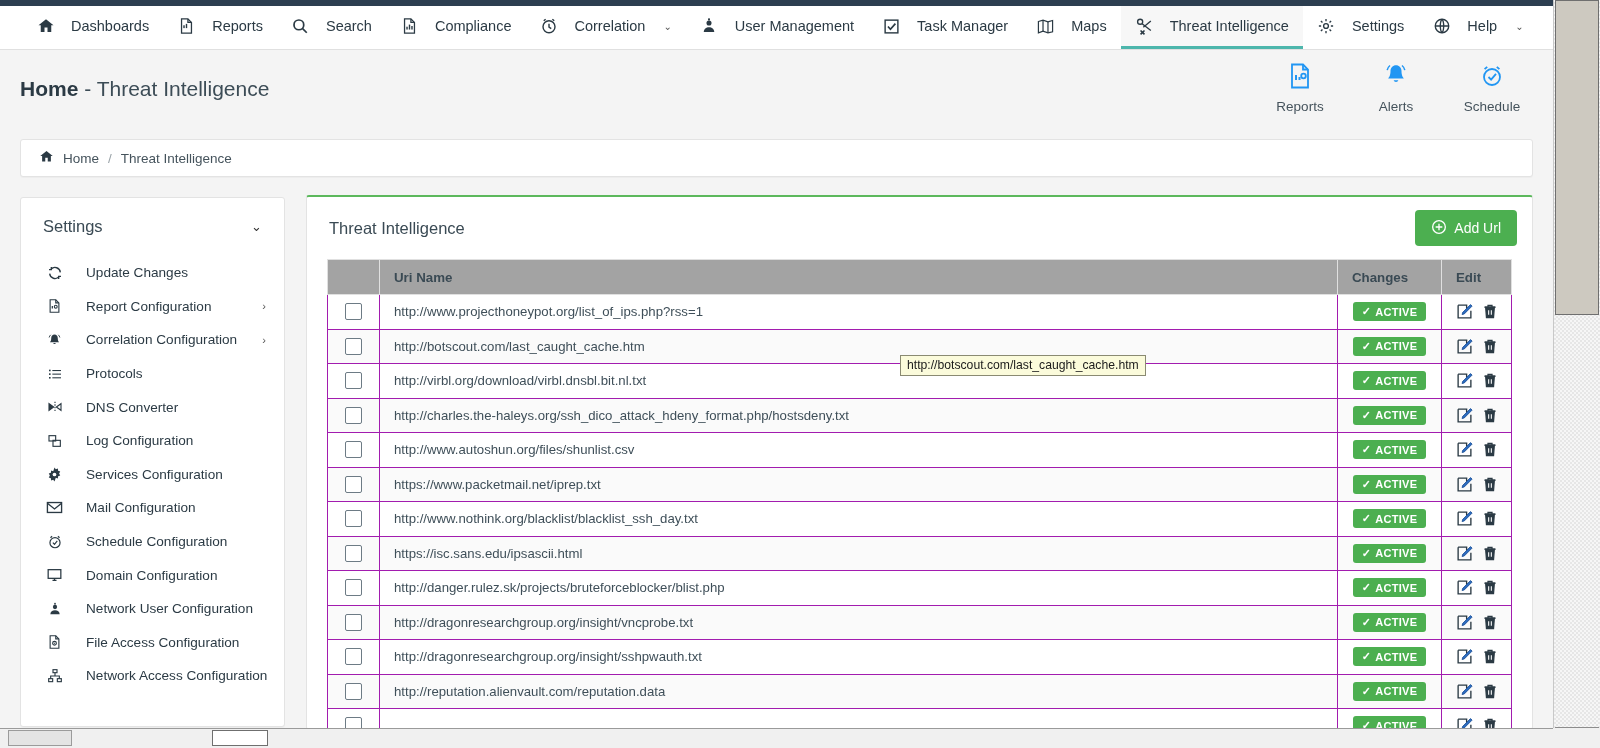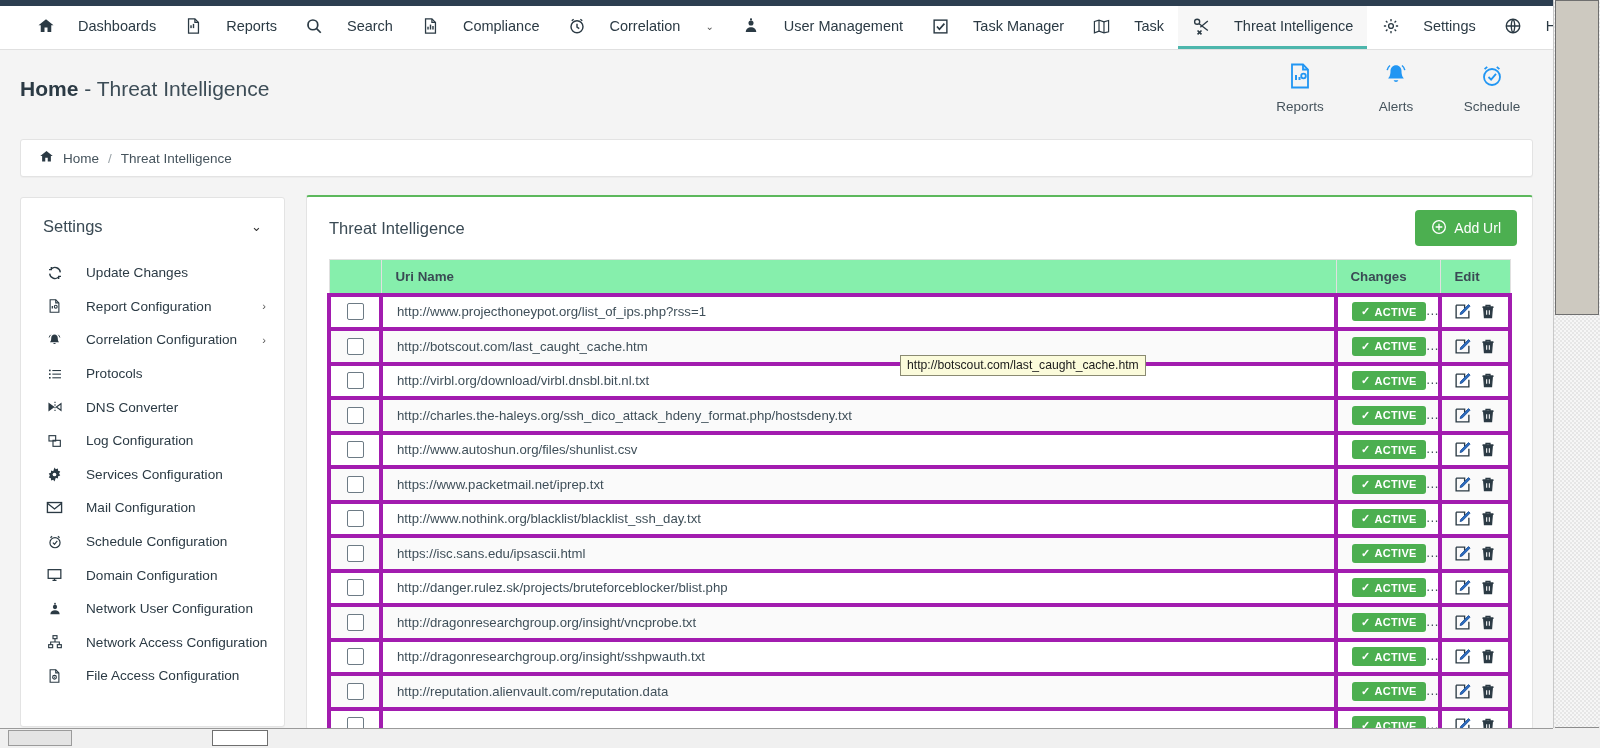--- a/index.html
+++ b/index.html
@@ -29,21 +29,21 @@
   .navbar {
     position: absolute; top: 6px; left: 0;
     width: 1553px; height: 44px;
     background: #ffffff;
     border-bottom: 1px solid #e0e0e0;
     display: flex; align-items: stretch;
   }
   .nav-left { display: flex; align-items: stretch; padding-left: 22px; }
   .nav-right { display: flex; align-items: stretch; margin-left: auto; padding-right: 28px; }
   .nav-item {
-    display: flex; align-items: center; gap: 23px;
+    display: flex; align-items: center; gap: 16px;
     padding: 0 14px;
     font-size: 14.5px;
     color: #2b3a44;
     white-space: nowrap;
     cursor: pointer;
     border-bottom: 3px solid transparent;
     text-decoration: none;
   }
   .nav-item.active {
     background: #f7f7f7;
@@ -149,28 +149,28 @@
     border: none; border-radius: 4px;
     font-size: 14px; font-family: inherit;
     display: flex; align-items: center; gap: 7px;
     cursor: pointer;
   }
 
   
   .tbl-wrap { padding: 0 20px; }
   table.ti { width: 100%; border-collapse: collapse; table-layout: fixed; }
   table.ti th {
-    background: #86efac;
+    background: #a3a3a3;
     border: 1px solid #e0e0e0;
     font-size: 13.3px; font-weight: bold; color: #3a4a54;
     text-align: left;
     height: 35px; padding: 0 14px;
   }
   table.ti td {
-    border: 4px solid #a21caf;
+    border: 1px solid #a21caf;
     height: 34.5px; padding: 0 14px;
     font-size: 13.2px; color: #3f4f59;
     overflow: hidden; white-space: nowrap; text-overflow: ellipsis;
   }
   table.ti tr.odd td { background: #ffffff; }
   table.ti tr.even td { background: #fafafa; }
   .col-cb { width: 52px; }
   .col-status { width: 104px; }
   .col-edit { width: 70px; }
   td.c-cb, th.c-cb { text-align: center; padding: 0; }
@@ -345,21 +345,21 @@
         <span>Task Manager</span>
       </a>
 
       <a class="nav-item">
         <span class="ic">
           <svg width="19" height="17" viewBox="0 0 24 24" fill="none" stroke="#2b3a44" stroke-width="1.7">
               <path d="M2 5l6.5-2 7 2.5L22 3.5v16L15.5 21l-7-2.5L2 21z"></path>
               <path d="M8.5 3v15.5M15.5 5.5V21"></path>
             </svg>
         </span>
-        <span>Task</span>
+        <span>Maps</span>
       </a>
 
       <a class="nav-item active">
         <span class="ic">
           <svg width="19" height="19" viewBox="0 0 24 24" fill="none" stroke="#2b3a44" stroke-width="1.7">
               <circle cx="6.5" cy="6" r="3.2"></circle>
               <path d="M9 8.5L20 17"></path>
               <path d="M20 5L10.5 13"></path>
               <path d="M7 17l5 5M12 17l-5 5" stroke-width="2"></path>
             </svg>
@@ -573,40 +573,40 @@
               <circle cx="12" cy="9" r="3.2"></circle>
               <path d="M5 20c0-3.8 3.2-6 7-6s7 2.2 7 6z"></path>
               <rect x="10.8" y="2.5" width="2.4" height="3" rx="1"></rect>
             </svg>
         </span>
         <span>Network User Configuration</span>
       </div>
 
       <div class="sb-item">
         <span class="sic">
+          <svg width="15" height="16" viewBox="0 0 24 24" fill="none" stroke="#2b3a44" stroke-width="1.8">
+              <path d="M5 2h9l5 5v15H5z"></path>
+              <path d="M14 2v5h5"></path>
+              <circle cx="12" cy="14" r="3"></circle>
+              <path d="M12 13.2v1.6"></path>
+            </svg>
+        </span>
+        <span>File Access Configuration</span>
+      </div>
+
+      <div class="sb-item">
+        <span class="sic">
           <svg width="16" height="16" viewBox="0 0 24 24" fill="none" stroke="#2b3a44" stroke-width="1.7">
               <rect x="9" y="2.5" width="6" height="4.5"></rect>
               <rect x="2.5" y="16" width="6" height="4.5"></rect>
               <rect x="15.5" y="16" width="6" height="4.5"></rect>
               <path d="M12 7v5M5.5 16v-4h13v4"></path>
             </svg>
         </span>
         <span>Network Access Configuration</span>
-      </div>
-
-      <div class="sb-item">
-        <span class="sic">
-          <svg width="15" height="16" viewBox="0 0 24 24" fill="none" stroke="#2b3a44" stroke-width="1.8">
-              <path d="M5 2h9l5 5v15H5z"></path>
-              <path d="M14 2v5h5"></path>
-              <circle cx="12" cy="14" r="3"></circle>
-              <path d="M12 13.2v1.6"></path>
-            </svg>
-        </span>
-        <span>File Access Configuration</span>
       </div>
 
     </div>
   </div>
 
   <div class="main-card">
     <div class="mc-head">
       <span class="mc-title">Threat Intelligence</span>
       <button class="add-btn">
         <span>

